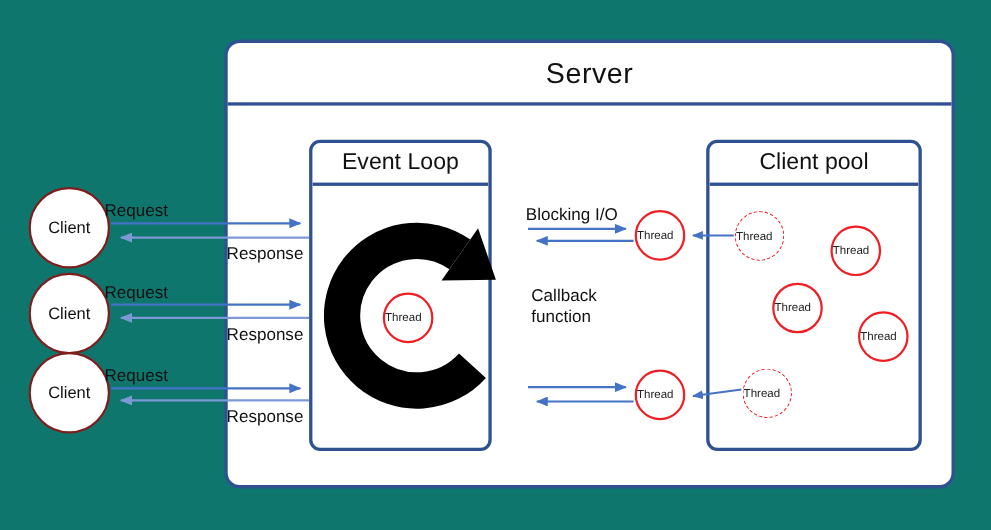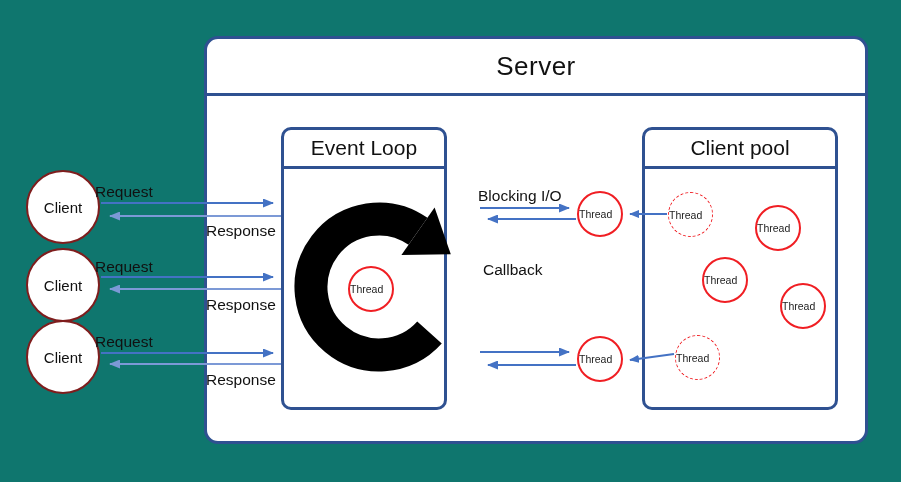--- a/index.html
+++ b/index.html
@@ -100,20 +100,21 @@
   <div class="lbl" style="left:95px;top:183px;width:80px;">Request</div>
   <div class="lbl" style="left:206px;top:222px;width:80px;">Response</div>
   <div class="lbl" style="left:95px;top:258px;width:80px;">Request</div>
   <div class="lbl" style="left:206px;top:296px;width:80px;">Response</div>
   <div class="lbl" style="left:95px;top:333px;width:80px;">Request</div>
   <div class="lbl" style="left:206px;top:371px;width:80px;">Response</div>
 
   <div class="lbl" style="left:478px;top:187px;width:105px;">Blocking I/O</div>
   <div class="lbl" style="left:483px;top:216px;width:100px;line-height:19px;margin-top:44px;">
     <div>Callback</div>
+    <div>function</div>
   </div>
 
   <div class="thread-circle" style="left:348px;top:266px;">
     <span>Thread</span>
   </div>
 
   <div class="thread-circle" style="left:577px;top:191px;">
     <span>Thread</span>
   </div>
   <div class="thread-circle" style="left:577px;top:336px;">

